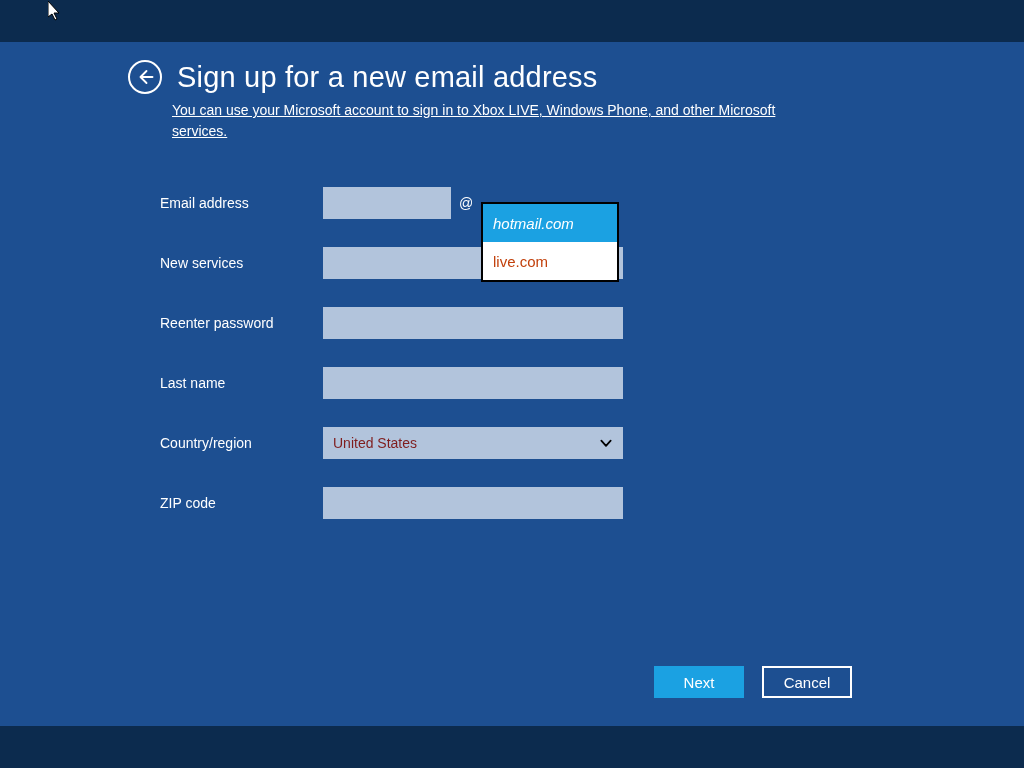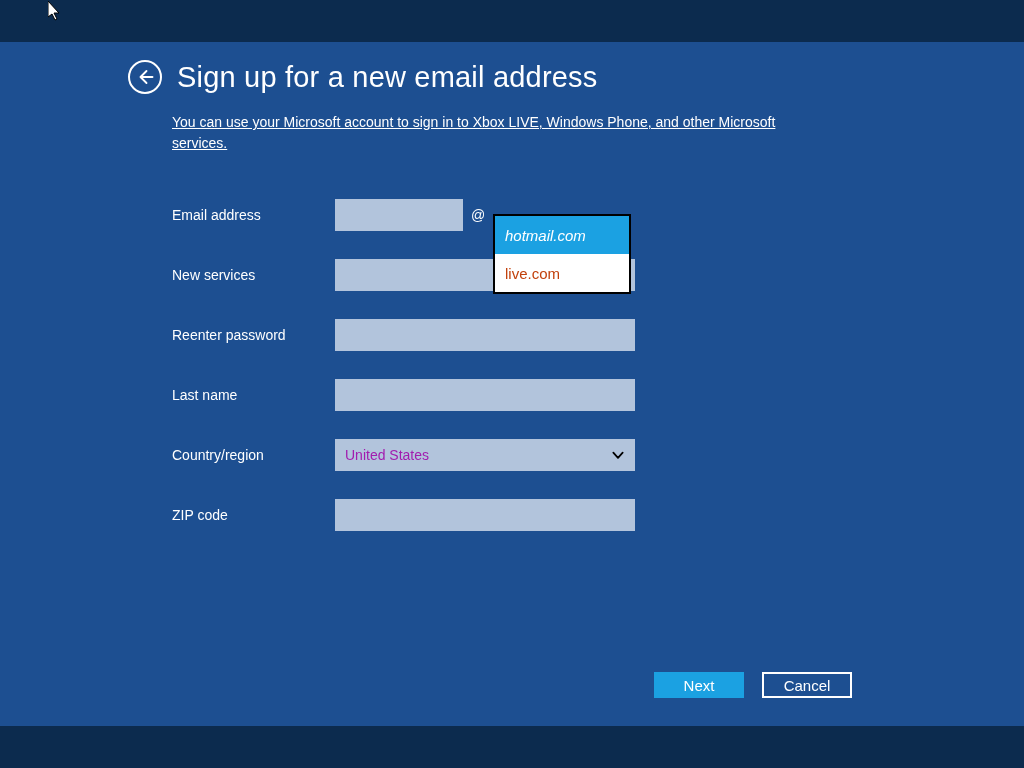--- a/index.html
+++ b/index.html
@@ -32,21 +32,21 @@
     .content {
       position: absolute;
       top: 60px;
       left: 128px;
       right: 128px;
     }
     .header-row {
       display: flex;
       align-items: center;
       gap: 15px;
-      margin-bottom: 18px;
+      margin-bottom: 6px;
     }
     .back-arrow {
       width: 34px;
       height: 34px;
       border: 2px solid #ffffff;
       border-radius: 50%;
       display: flex;
       align-items: center;
       justify-content: center;
       cursor: pointer;
@@ -62,21 +62,21 @@
     }
     .subtitle {
       margin-left: 44px;
       font-size: 14px;
       line-height: 1.5;
       max-width: 640px;
       color: #ffffff;
       text-decoration: underline;
     }
     .form {
-      margin-left: 44px;
+      margin-left: 32px;
       margin-top: 45px;
     }
     .row {
       display: flex;
       align-items: center;
       height: 32px;
       margin-bottom: 28px;
     }
     .label {
       width: 163px;
@@ -133,38 +133,38 @@
       position: relative;
       width: 300px;
       height: 32px;
       background: #b2c4dc;
       display: flex;
       align-items: center;
       padding: 0 10px;
       cursor: pointer;
     }
     .select-value {
-      color: #a21caf;
+      color: #7f1d1d;
       font-size: 14px;
       flex: 1;
     }
     .chevron {
       width: 14px;
       height: 14px;
     }
     .button-bar {
       position: absolute;
       bottom: 70px;
       right: 172px;
       display: flex;
       gap: 18px;
     }
     .btn {
       min-width: 90px;
-      height: 26px;
+      height: 32px;
       border: 2px solid #ffffff;
       background: transparent;
       color: #ffffff;
       font-size: 15px;
       padding: 0 18px;
       cursor: pointer;
       font-family: inherit;
     }
     .btn.primary {
       background: #1ba1e2;

